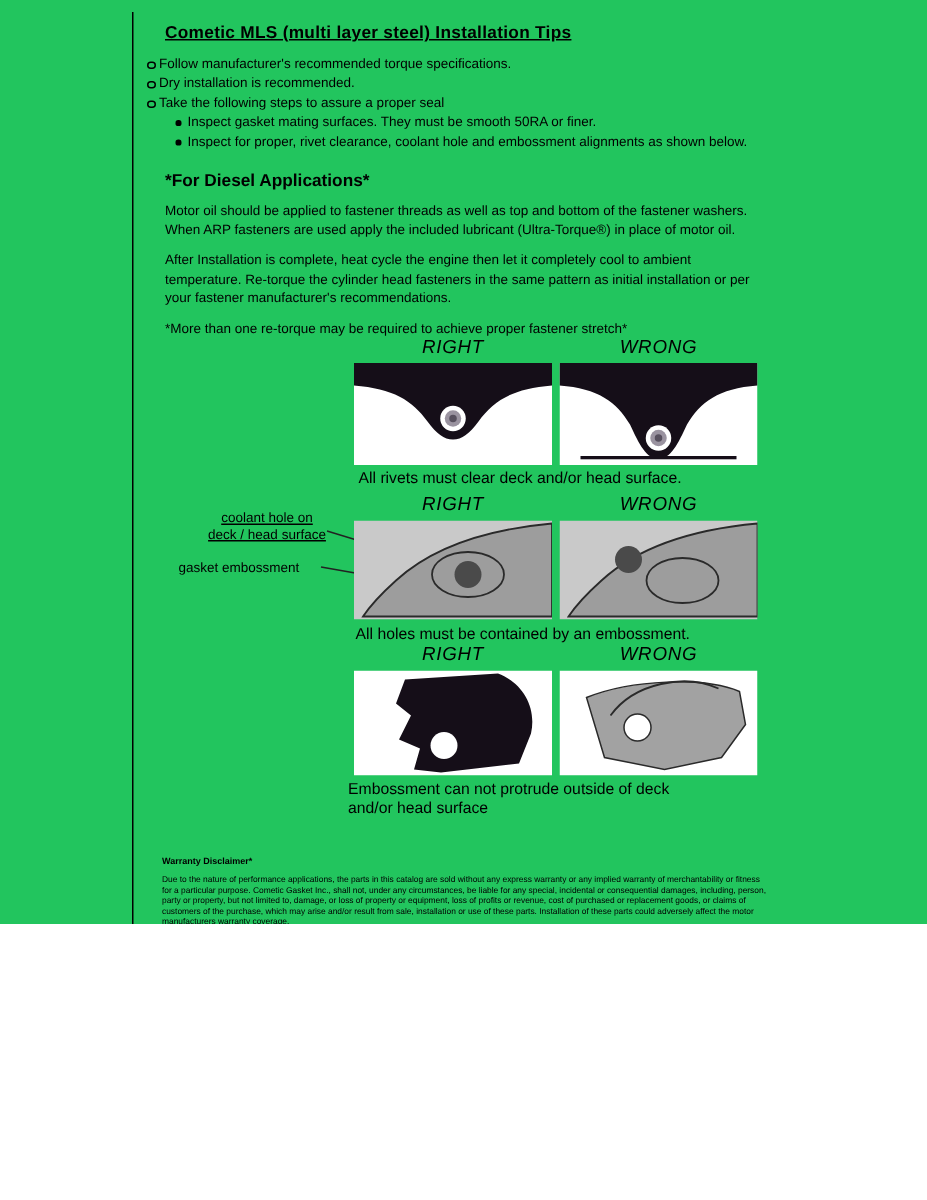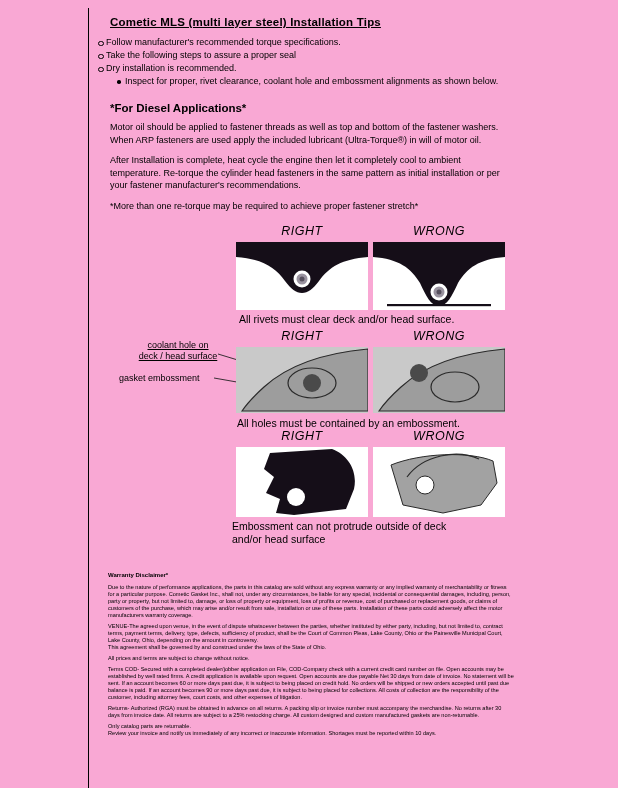--- a/index.html
+++ b/index.html
@@ -2,21 +2,21 @@
 <html><head>
 <meta charset="utf-8">
 <style>
   * { margin:0; padding:0; box-sizing:border-box; }
   html,body { width:618px; height:800px; }
   body {
     font-family:"Liberation Sans", sans-serif;
     color:#000;
     background:#fff;
   }
-  .page { position:relative; width:618px; height:788px; background:#f9a8d4; overflow:hidden; }
+  .page { position:relative; width:618px; height:616px; background:#22c55e; overflow:hidden; }
   .left-rule { position:absolute; left:88px; top:8px; width:1px; height:784px; background:#000; }
 
   .text-col { position:absolute; left:97px; top:16px; width:416px; }
   .title {
     font-size:11.5px; font-weight:bold; text-decoration:underline;
     margin:0 0 8px 13px; letter-spacing:0.2px;
   }
   .tips { list-style:none; }
   .tips li, .subtips li {
     position:relative; font-size:9px; line-height:13px; padding-left:9px;
@@ -53,29 +53,30 @@
 
 <div class="page">
 
   <div class="left-rule"></div>
 
   <div class="text-col">
     <h1 class="title">Cometic MLS (multi layer steel) Installation Tips</h1>
 
     <ul class="tips">
       <li>Follow manufacturer's recommended torque specifications.</li>
+      <li>Dry installation is recommended.</li>
       <li>Take the following steps to assure a proper seal</li>
-      <li>Dry installation is recommended.</li>
     </ul>
     <ul class="subtips">
+      <li>Inspect gasket mating surfaces.  They must be smooth 50RA or finer.</li>
       <li>Inspect for proper, rivet clearance, coolant hole and embossment alignments as shown below.</li>
     </ul>
 
     <h2 class="diesel-heading">*For Diesel Applications*</h2>
-    <p class="para">Motor oil should be applied to fastener threads as well as top and bottom of the fastener washers. When ARP fasteners are used apply the included lubricant (Ultra-Torque®) in will of motor oil.</p>
+    <p class="para">Motor oil should be applied to fastener threads as well as top and bottom of the fastener washers. When ARP fasteners are used apply the included lubricant (Ultra-Torque®) in place of motor oil.</p>
     <p class="para">After Installation is complete, heat cycle the engine then let it completely cool to ambient temperature. Re-torque the cylinder head fasteners in the same pattern as initial installation or per your fastener manufacturer's recommendations.</p>
     <p class="para">*More than one re-torque may be required to achieve proper fastener stretch*</p>
   </div>
 
   <div class="diag-col" style="left:236px; top:224px;">
     <div class="diag-label">RIGHT</div>
     <svg width="132" height="68" viewBox="0 0 132 68">
       <rect width="132" height="68" fill="#ffffff"></rect>
       <path d="M0,0 H132 V15 C106,17 93,25 83,39 C77,47 72,51 66,51 C60,51 55,47 49,39 C39,25 26,17 0,15 Z" fill="#150e18"></path>
       <circle cx="66" cy="37" r="8.5" fill="#ffffff"></circle>

